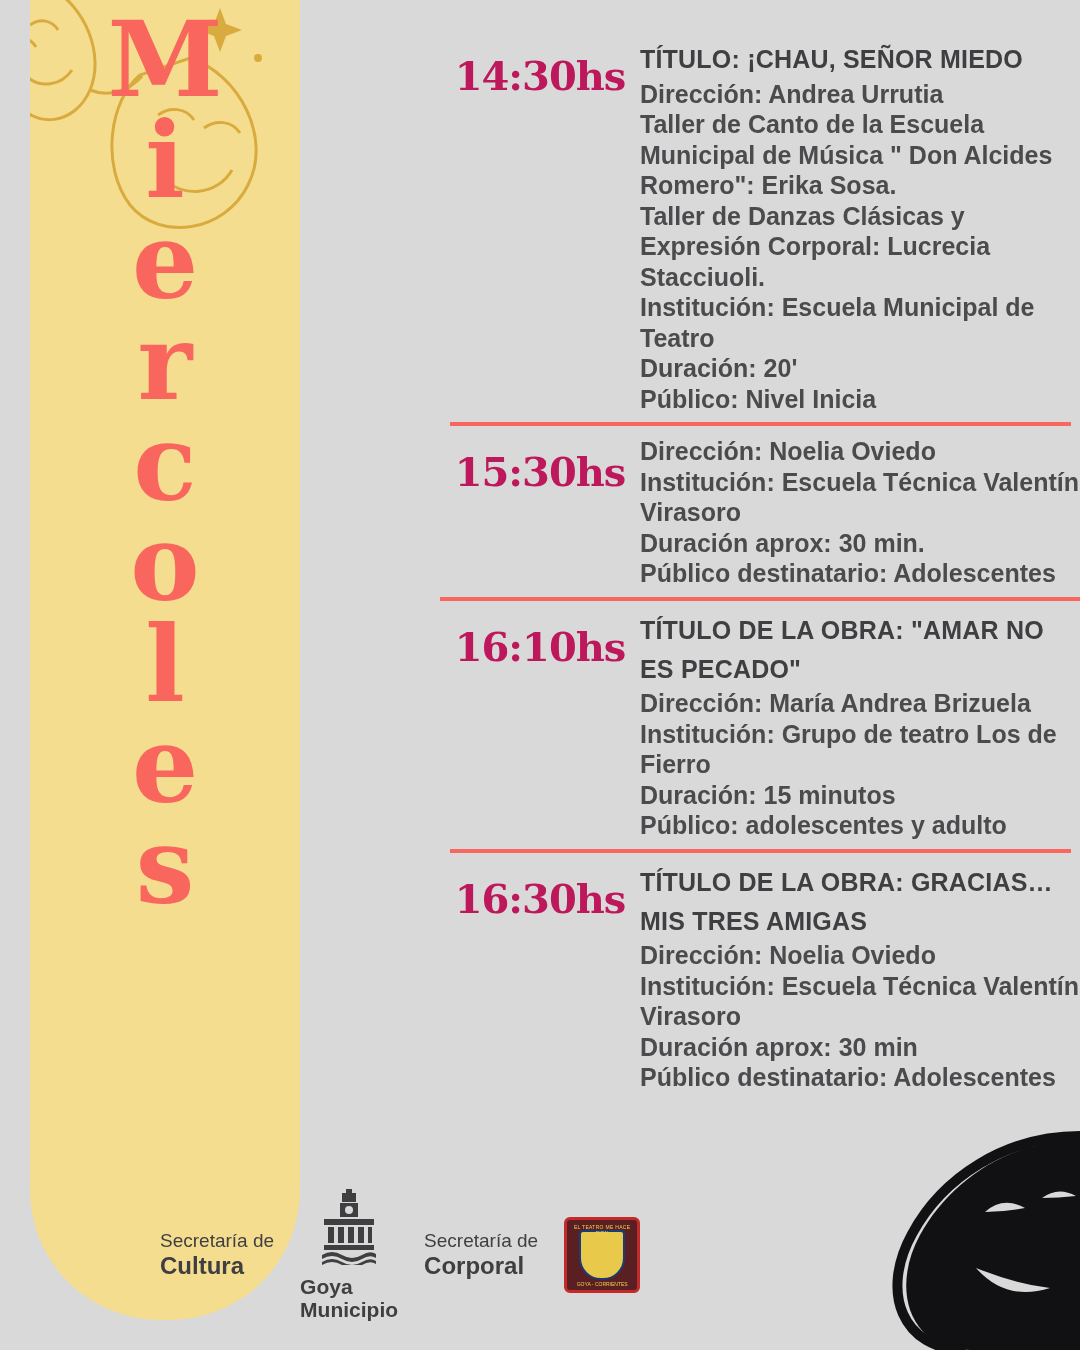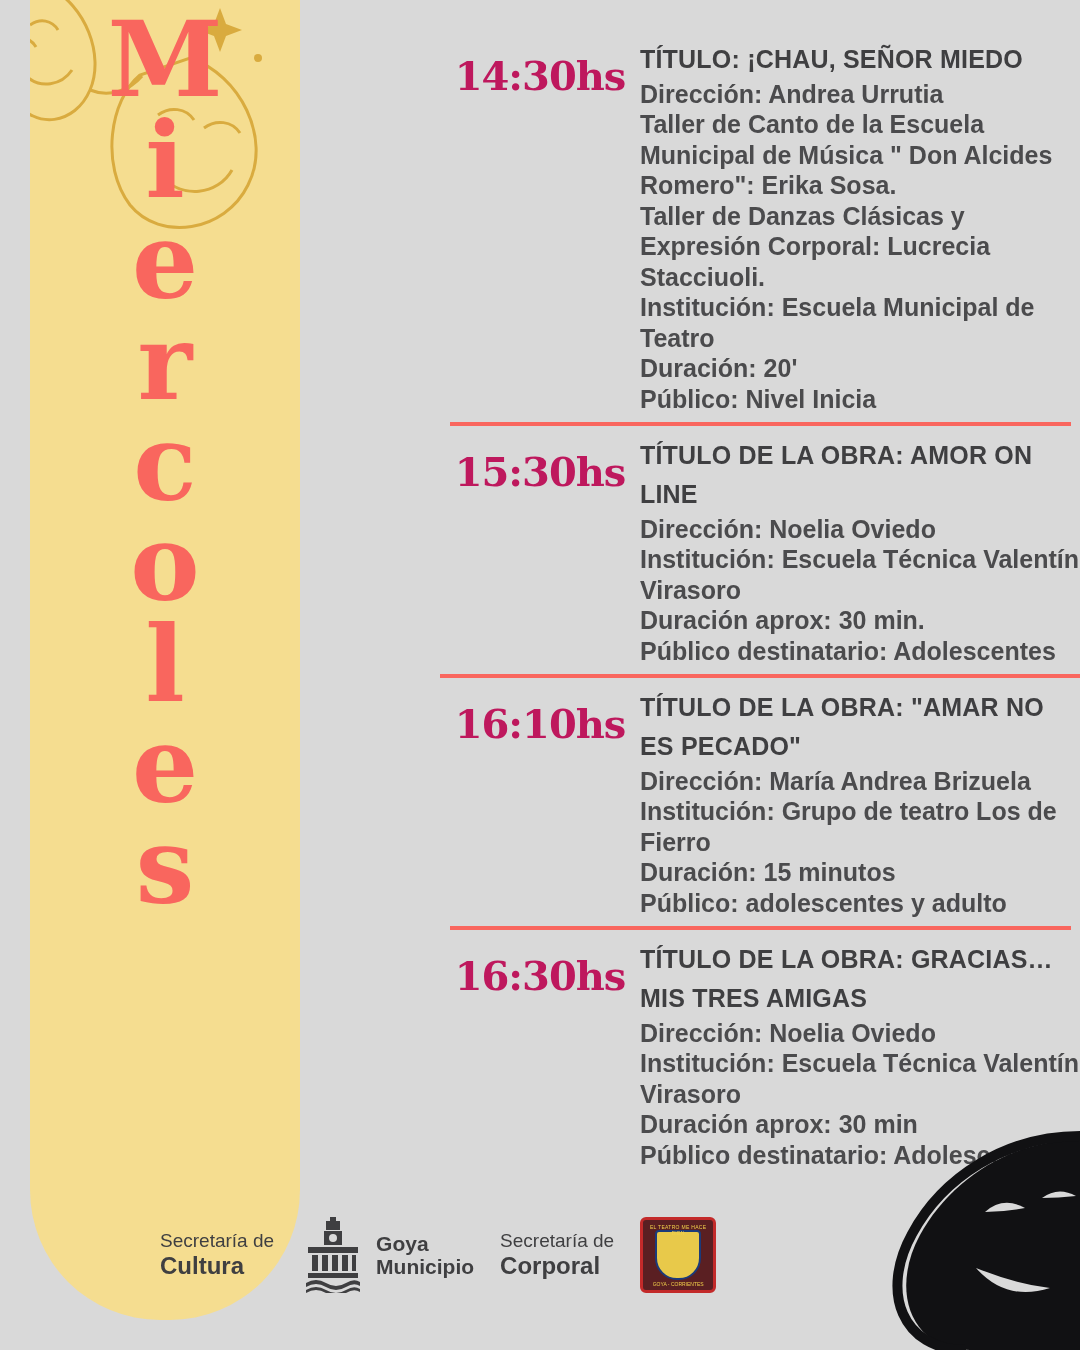--- a/index.html
+++ b/index.html
@@ -112,21 +112,21 @@
     gap: 26px;
   }
   .foot-block {
     color: #3f3f41;
     line-height: 1.15;
     text-align: left;
   }
   .foot-small { font-size: 19px; font-weight: 400; }
   .foot-big { font-size: 24px; font-weight: 700; }
 
-  .goya-logo { display: flex; align-items: center; gap: 10px; }
+  .goya-logo { display: flex; align-items: center; gap: 10px; flex-direction: column; }
   .goya-text { text-align: left; font-size: 21px; font-weight: 700; color: #3f3f41; line-height: 1.1; }
 
   .shield {
     width: 76px; height: 76px;
     background: #5a1f22;
     border: 3px solid #c32a2a;
     border-radius: 6px;
     display: flex; align-items: center; justify-content: center;
     overflow: hidden;
     position: relative;
@@ -202,21 +202,20 @@
 Institución: Escuela Municipal de Teatro
 Duración: 20'
 Público: Nivel Inicia</div>
     </div>
   </div>
   <div class="divider d1"></div>
 
   <div class="entry">
     <div class="time">15:30hs</div>
     <div class="details">
-      <div class="title-line">TÍTULO DE LA OBRA: AMOR ON LINE</div>
       <div class="body-line">Dirección: Noelia Oviedo
 Institución: Escuela Técnica Valentín Virasoro
 Duración aprox: 30 min.
 Público destinatario: Adolescentes</div>
     </div>
   </div>
   <div class="divider"></div>
 
   <div class="entry">
     <div class="time">16:10hs</div>

